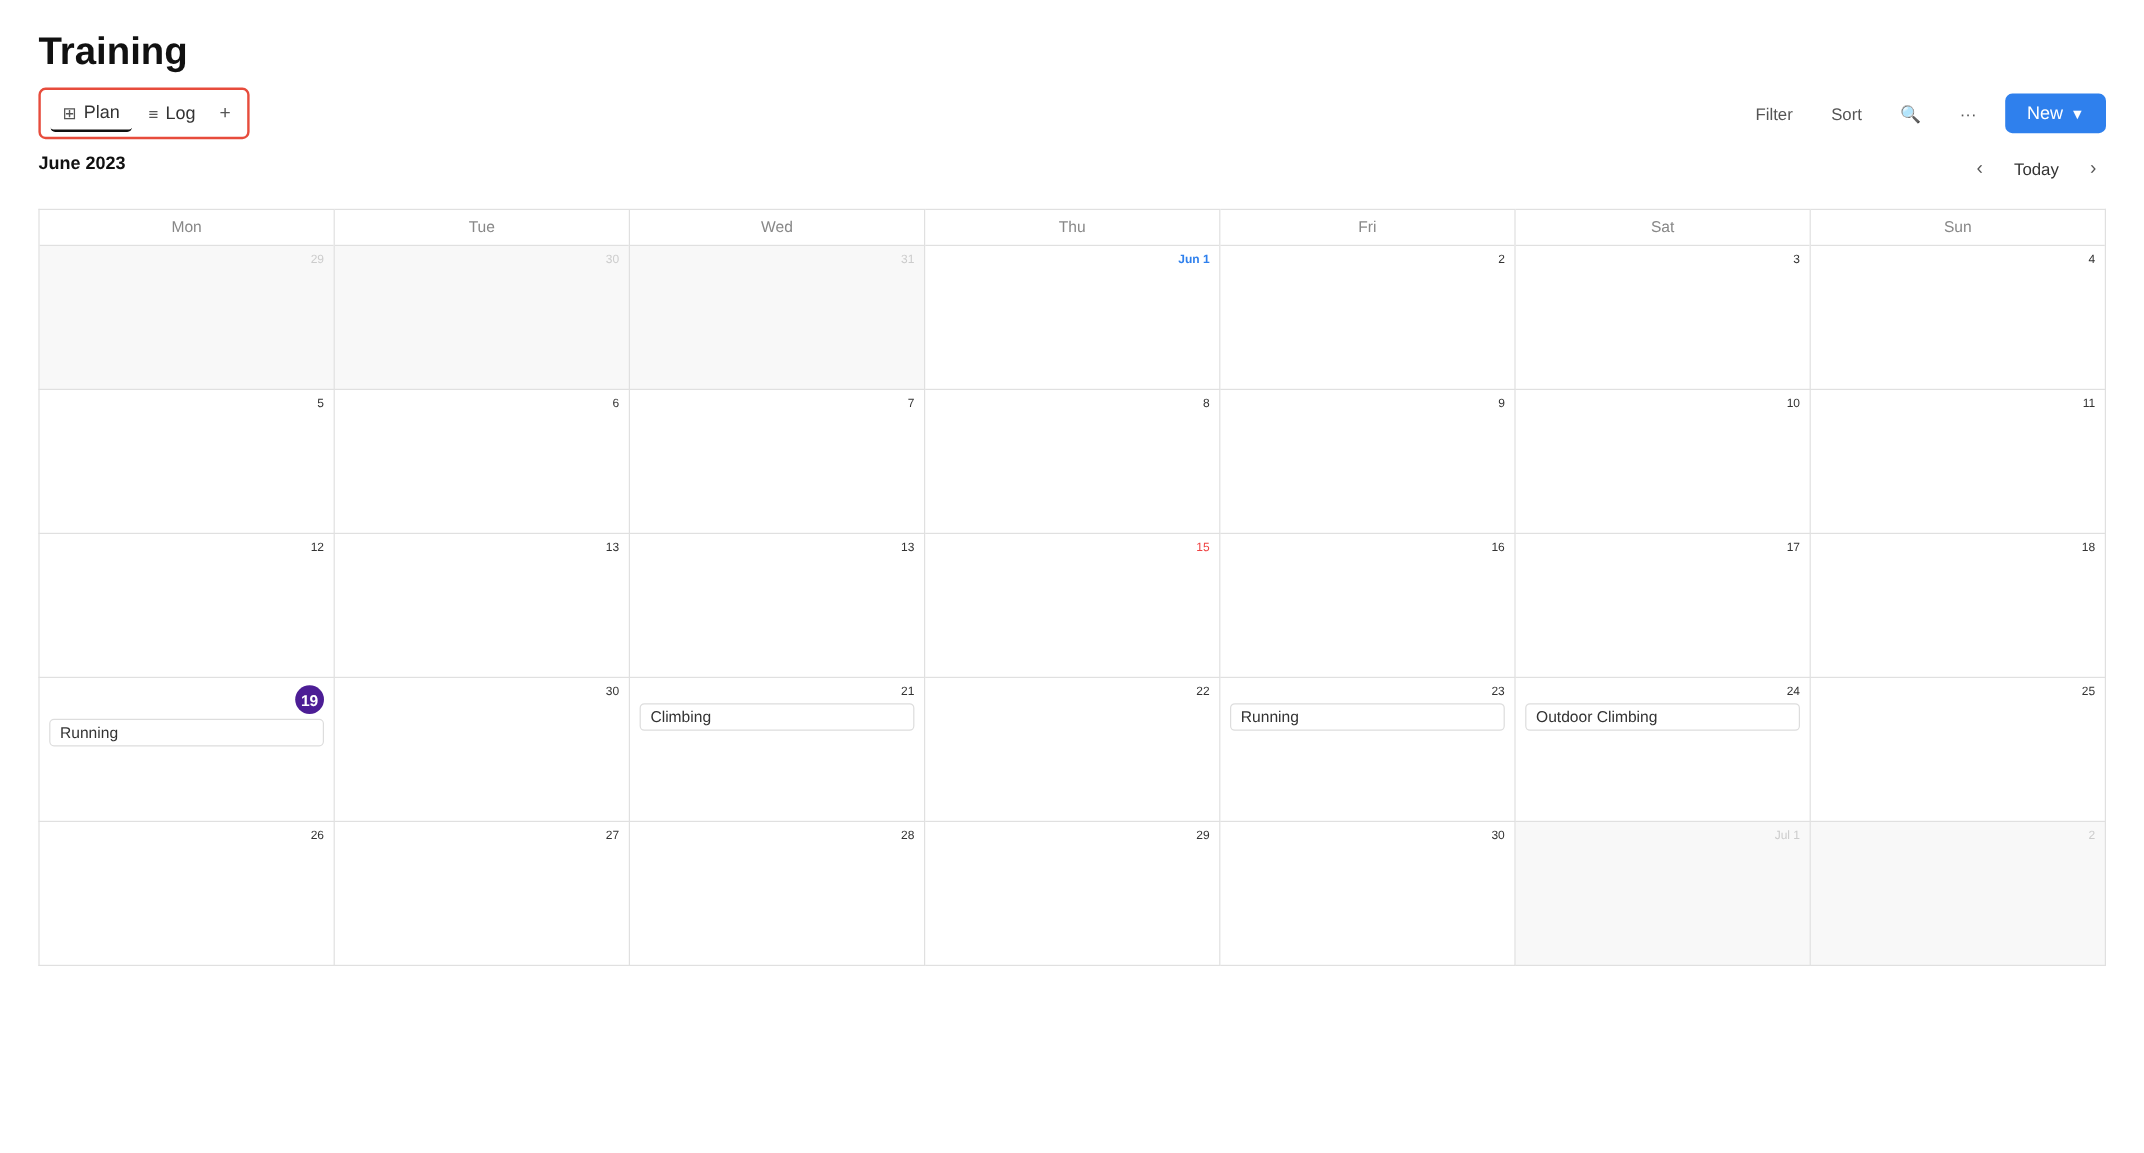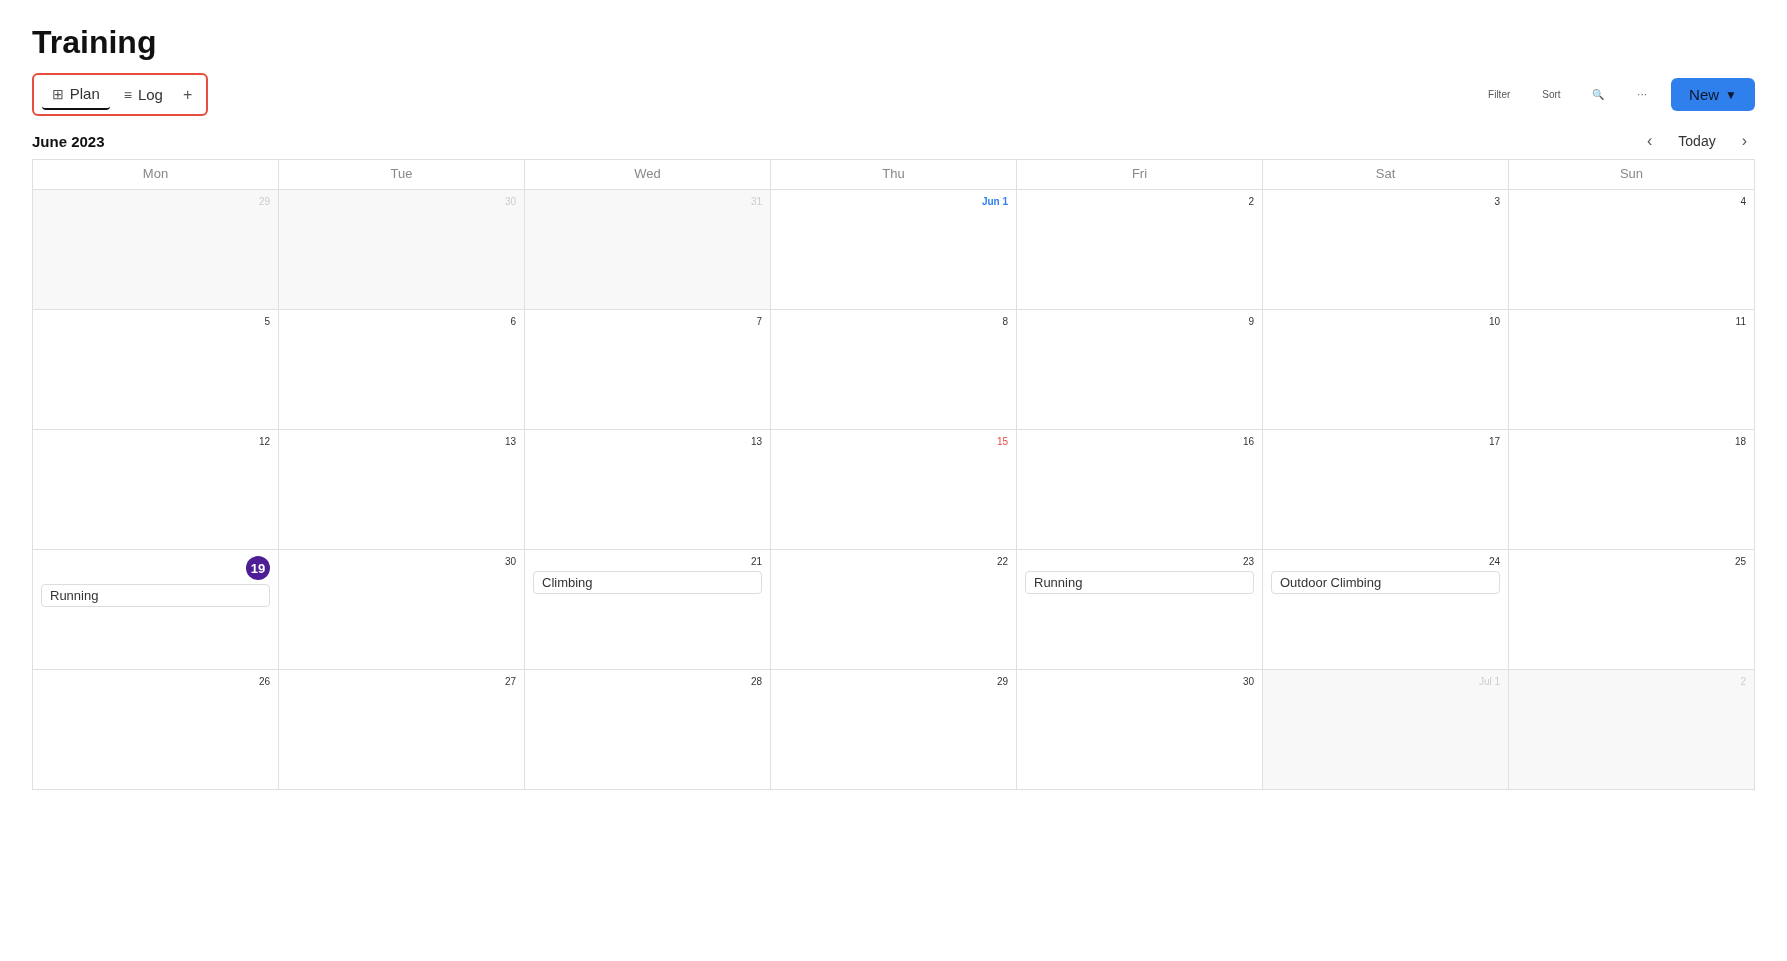--- a/index.html
+++ b/index.html
@@ -13,26 +13,26 @@
 
     .tabs { display: flex; align-items: center; gap: 4px; border: 2px solid #e74c3c; border-radius: 6px; padding: 4px 8px; }
 
     .tab { display: flex; align-items: center; gap: 6px; padding: 6px 10px; cursor: pointer; font-size: 15px; color: #333; border-radius: 4px; }
     .tab.active { border-bottom: 2px solid #111; font-weight: 500; }
     .tab-icon { font-size: 14px; color: #555; }
 
     .tab-add { padding: 6px; cursor: pointer; color: #555; font-size: 16px; }
 
     .toolbar-right { display: flex; align-items: center; gap: 16px; }
-    .toolbar-btn { background: none; border: none; cursor: pointer; font-size: 10px; color: #555; padding: 6px 8px; border-radius: 4px; text-align: right; }
-
-    .new-btn { background: #2f80ed; color: #0f172a; border: none; border-radius: 6px; padding: 8px 18px; font-size: 15px; font-weight: 500; cursor: pointer; display: flex; align-items: center; gap: 6px; }
+    .toolbar-btn { background: none; border: none; cursor: pointer; font-size: 14px; color: #555; padding: 6px 8px; border-radius: 4px; text-align: right; }
+
+    .new-btn { background: #2f80ed; color: #ffffff; border: none; border-radius: 6px; padding: 8px 18px; font-size: 15px; font-weight: 500; cursor: pointer; display: flex; align-items: center; gap: 6px; }
     .new-btn-arrow { font-size: 12px; }
 
-    .calendar-header-row { display: flex; align-items: center; justify-content: space-between; margin-bottom: 5px; }
+    .calendar-header-row { display: flex; align-items: flex-start; justify-content: space-between; margin-bottom: 20px; }
     .month-label { font-size: 15px; font-weight: 600; color: #111; }
 
     .nav-row { display: flex; align-items: center; gap: 8px; }
     .nav-btn { background: none; border: none; cursor: pointer; color: #555; font-size: 16px; padding: 4px 8px; border-radius: 4px; }
     .today-btn { background: none; border: none; cursor: pointer; font-size: 14px; color: #333; padding: 4px 10px; border-radius: 4px; }
 
     .calendar { width: 100%; border-collapse: collapse; }
 
     .calendar th { text-align: center; font-size: 13px; font-weight: 400; color: #888; padding: 6px 0 8px; border-top: 1px solid #e0e0e0; border-left: 1px solid #e0e0e0; }
     .calendar th:last-child { border-right: 1px solid #e0e0e0; }

